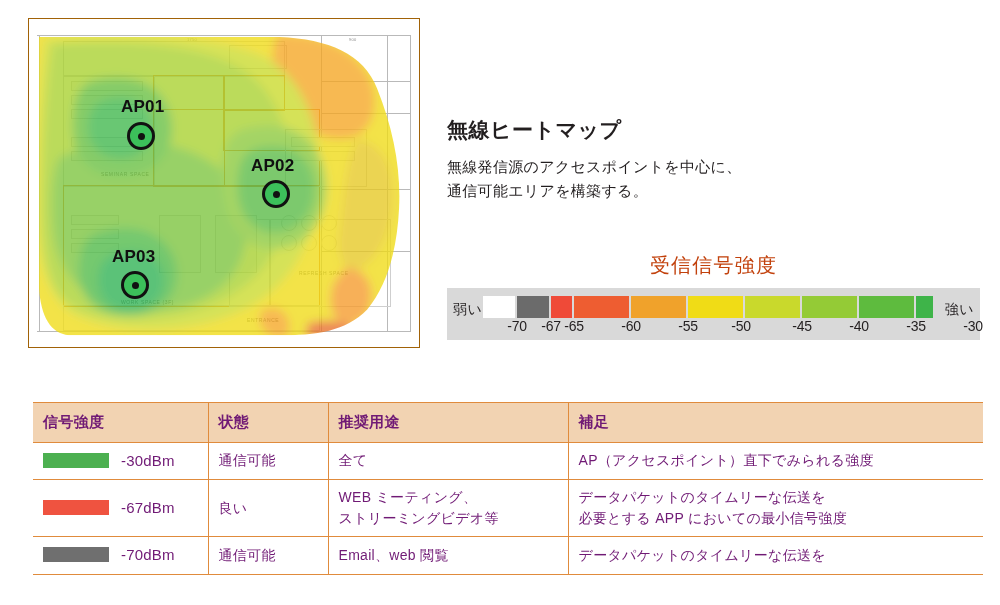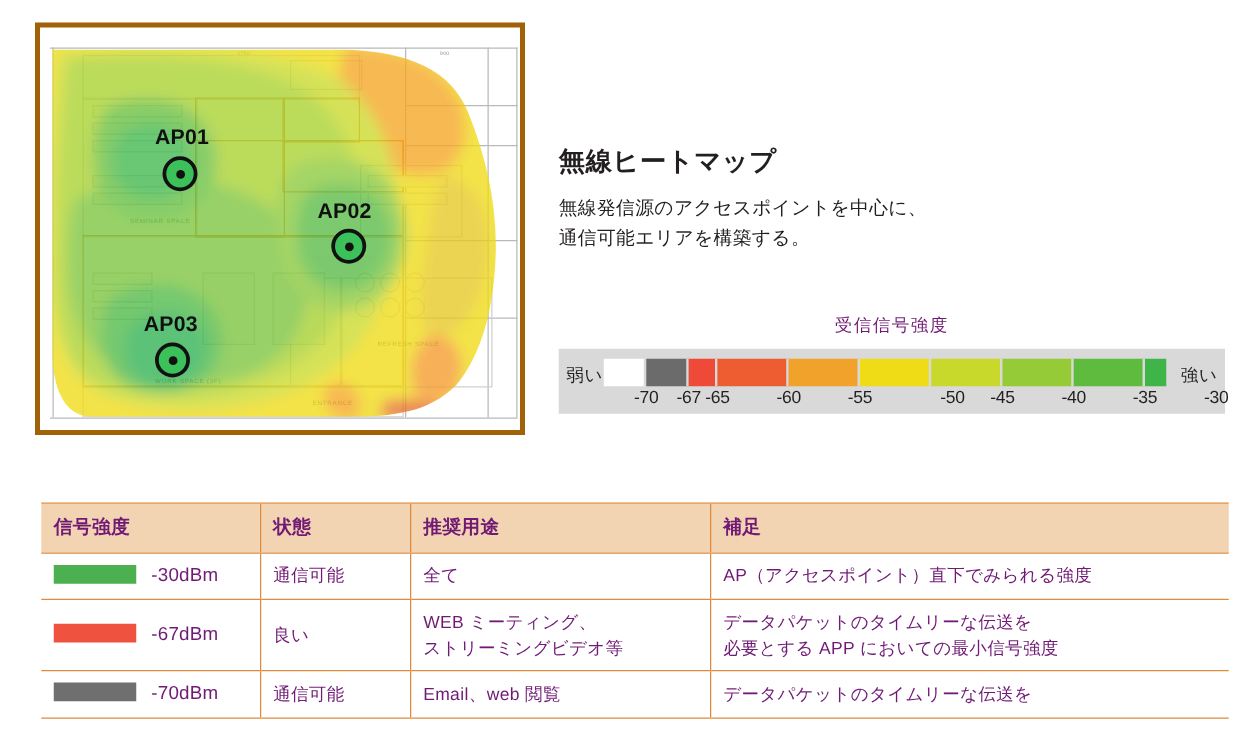--- a/index.html
+++ b/index.html
@@ -21,21 +21,21 @@
     position: absolute;
     left: 28px;
     top: 18px;
     width: 392px;
     height: 330px;
   }
   #floorplan-frame {
     position: absolute;
     inset: 0;
     background: #ffffff;
-    border: 4px solid #a16207;
+    border: 1px solid #a16207;
     overflow: hidden;
   }
   .fp-line {
     position: absolute;
     background: #b9b9b9;
   }
   .fp-line.h { height: 1px; }
   .fp-line.v { width: 1px; }
   .fp-dim {
     position: absolute;
@@ -129,22 +129,22 @@
 
   
   #legend-block {
     position: absolute;
     left: 447px;
     top: 252px;
     width: 533px;
   }
   #legend-title {
     text-align: center;
-    font-size: 14px;
-    color: #701a75;
+    font-size: 20px;
+    color: #c2410c;
     letter-spacing: 1.2px;
     margin-bottom: 9px;
   }
   #legend-box {
     position: relative;
     background: #d9d9d9;
     height: 52px;
     width: 533px;
   }
   #legend-weak, #legend-strong {
@@ -382,21 +382,21 @@
         <div class="seg" style="width: 57px; background: rgb(148, 203, 54);"></div>
         <div class="seg" style="width: 57px; background: rgb(94, 187, 62);"></div>
         <div class="seg" style="width: 17px; background: rgb(62, 180, 73);"></div>
       </div>
     <div id="legend-ticks">
         <div class="tick" style="left: 34px;">-70</div>
         <div class="tick" style="left: 68px;">-67</div>
         <div class="tick" style="left: 91px;">-65</div>
         <div class="tick" style="left: 148px;">-60</div>
         <div class="tick" style="left: 205px;">-55</div>
-        <div class="tick" style="left: 279px;">-50</div>
+        <div class="tick" style="left: 258px;">-50</div>
         <div class="tick" style="left: 319px;">-45</div>
         <div class="tick" style="left: 376px;">-40</div>
         <div class="tick" style="left: 433px;">-35</div>
         <div class="tick" style="left: 490px;">-30</div>
       </div>
     <div id="legend-strong">強い</div>
   </div>
 </div>
 
 <table id="signal-table">

